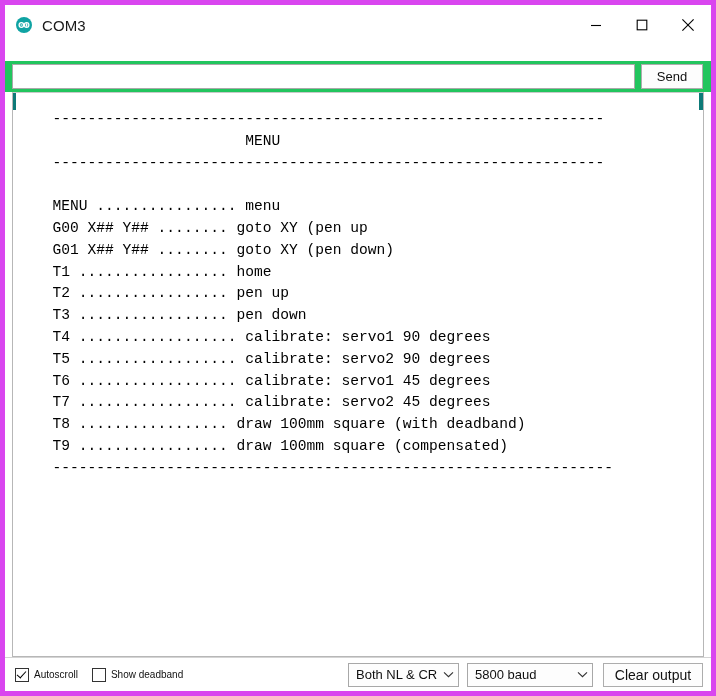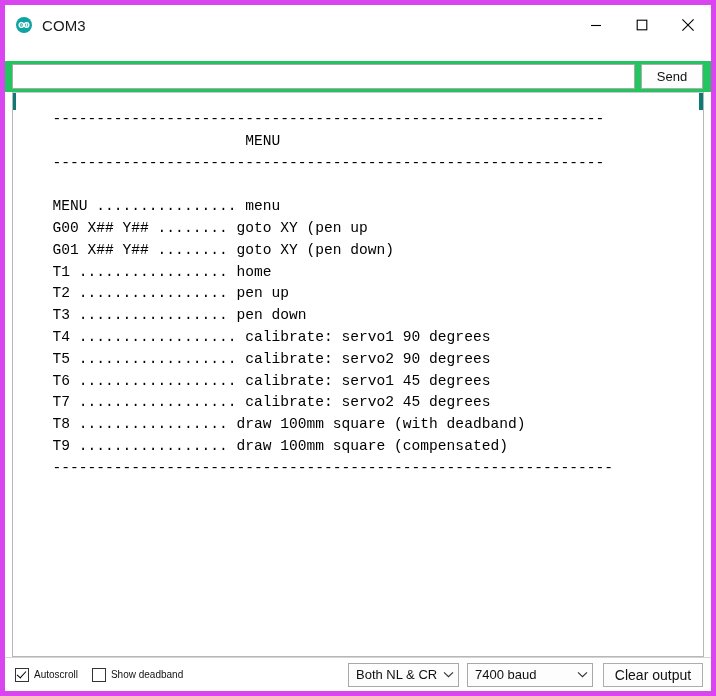--- a/index.html
+++ b/index.html
@@ -305,21 +305,21 @@
     <div class="combo" id="combo-lineending">
       <span class="combo-label">Both NL &amp; CR</span>
       <span class="combo-arrow">
         <svg width="11" height="7" viewBox="0 0 11 7">
           <polyline points="1,1.3 5.5,5.7 10,1.3" fill="none" stroke="#333" stroke-width="1.1"></polyline>
         </svg>
       </span>
     </div>
 
     <div class="combo" id="combo-baud">
-      <span class="combo-label">7400 baud</span>
+      <span class="combo-label">5800 baud</span>
       <span class="combo-arrow">
         <svg width="11" height="7" viewBox="0 0 11 7">
           <polyline points="1,1.3 5.5,5.7 10,1.3" fill="none" stroke="#333" stroke-width="1.1"></polyline>
         </svg>
       </span>
     </div>
 
     <button id="clear-button">Clear output</button>
   </div>
 

